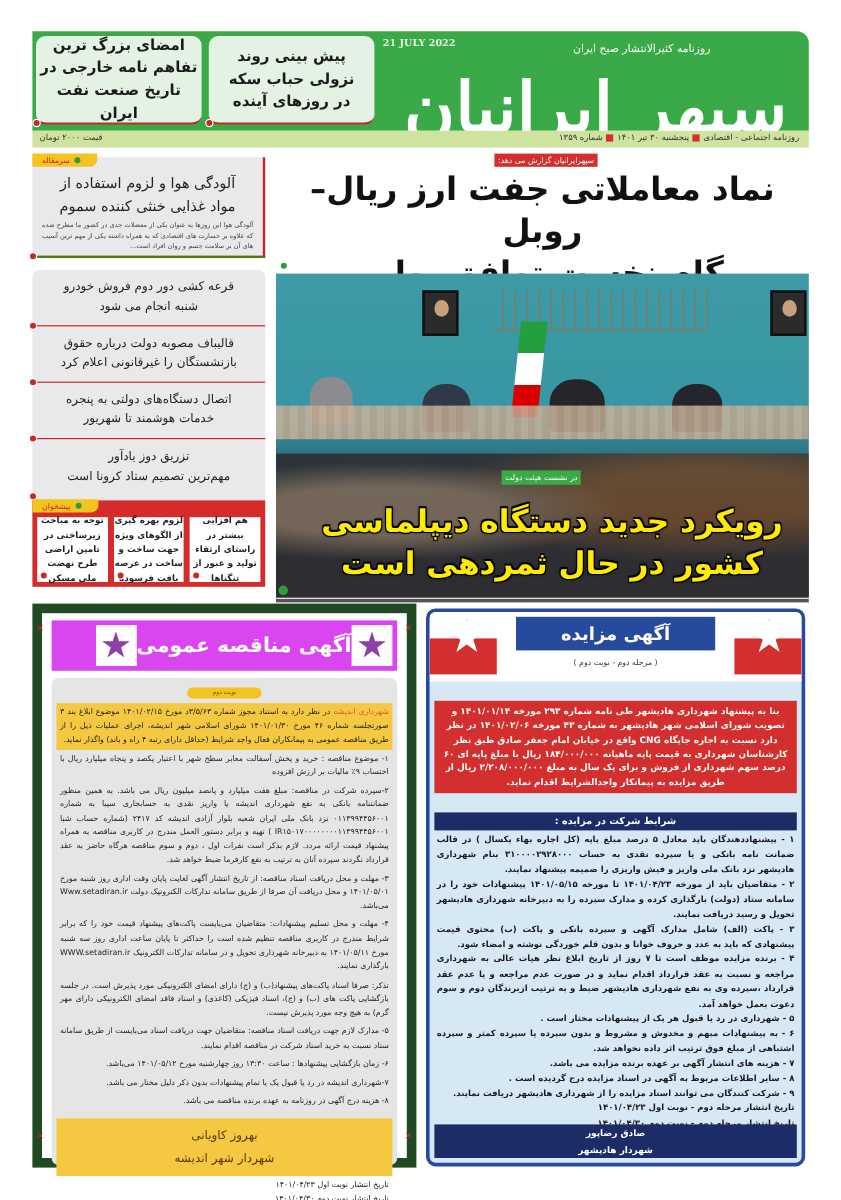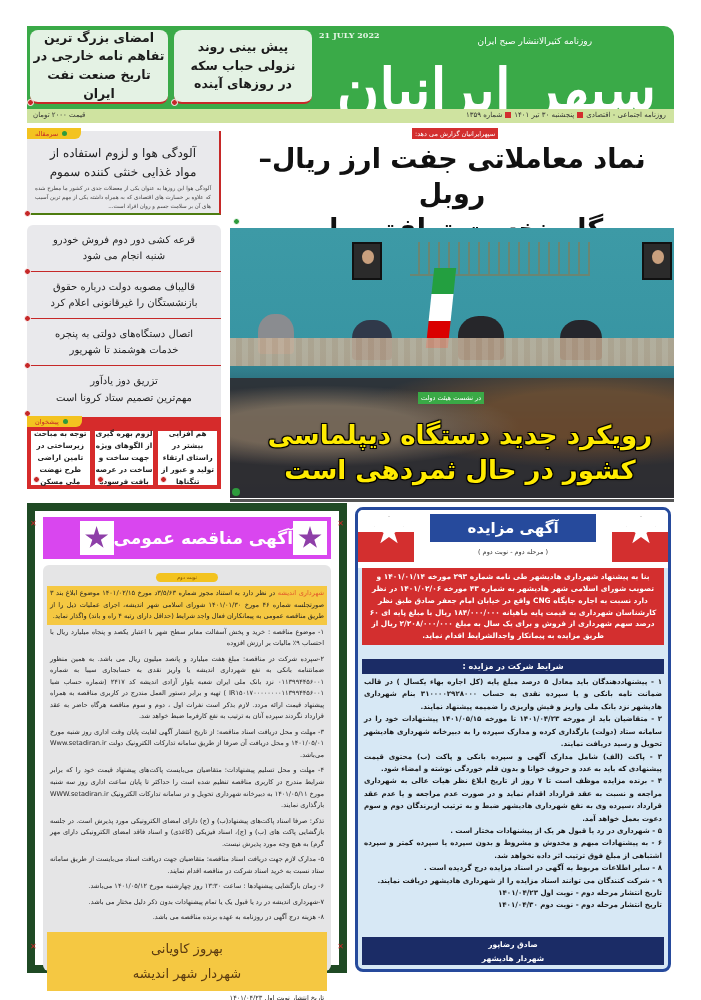--- a/index.html
+++ b/index.html
@@ -67,34 +67,34 @@
   .tender-inner { position: relative; width: 100%; height: 100%; background: #ffffff; padding: 6px 8px; }
   .tender-head { height: 42px; background: #d946ef; display: flex; align-items: center; padding: 0 4px; }
   .tender-head h2 { font-size: 17px; font-weight: bold; color: #fff; }
   .emblem { width: 34px; height: 34px; background: #fff; position: relative; display: flex; align-items: center; justify-content: center; }
   .emblem .star { width: 24px; height: 24px; background: #8e3fa8; clip-path: polygon(50% 0,61% 35%,98% 35%,68% 57%,79% 91%,50% 70%,21% 91%,32% 57%,2% 35%,39% 35%); }
   .tender-body { margin-top: 6px; height: 406px; background: #e5e5e6; border-radius: 6px; padding: 8px 4px 4px 4px; position: relative; }
   .pill { margin: 0 auto 4px auto; width: 62px; height: 9px; border-radius: 5px; background: #f3c320; font-size: 5px; color: #7a4a00; text-align: center; line-height: 9px; }
   .tender-intro { background: #f5c842; padding: 2px 3px; font-size: 6.6px; line-height: 1.75; text-align: justify; color: #222; }
   .tender-intro .hl { color: #e2592b; }
   .tender-text { font-size: 6.6px; line-height: 1.75; text-align: justify; color: #222; padding: 2px 3px; }
-  .tender-sign { margin-top: 6px; background: #f5c842; padding: 5px 0; text-align: center; font-size: 13px; line-height: 1.9; color: #5a3a10; }
+  .tender-sign { margin-top: 6px; background: #f5c842; padding: 5px 0; text-align: center; font-size: 10px; line-height: 1.9; color: #5a3a10; }
   .tender-dates { font-size: 6.6px; line-height: 1.8; padding: 2px 3px; color: #222; }
   .xmark { position: absolute; font-size: 8px; color: #c62828; }
 
   
   .auction { position: absolute; left: 355px; top: 507px; width: 316px; height: 465px; border: 3px solid #264a9c; border-radius: 8px; background: #d7e8f5; overflow: hidden; }
   .auction-head { position: relative; height: 58px; background: #ffffff; }
   .auction-head .redband { position: absolute; top: 22px; width: 56px; height: 30px; background: #d32f2f; }
   .auction-head .rb-r { right: 0; } .auction-head .rb-l { left: 0; }
   .auction-head .emblem-w { position: absolute; top: 6px; width: 34px; height: 34px; }
   .auction-head .emblem-w .star { width: 30px; height: 30px; background: #ffffff; border: 1px solid #111; clip-path: polygon(50% 0,61% 35%,98% 35%,68% 57%,79% 91%,50% 70%,21% 91%,32% 57%,2% 35%,39% 35%); outline: 2px solid #111; }
   .auction-title { position: absolute; left: 72px; top: 4px; width: 166px; height: 28px; background: #264a9c; color: #fff; font-size: 15px; font-weight: bold; display: flex; align-items: center; justify-content: center; }
   .auction-sub { position: absolute; left: 92px; top: 36px; width: 126px; height: 11px; font-size: 6.5px; color: #333; display: flex; align-items: center; justify-content: center; }
-  .auction-red { margin: 0 4px; background: #d32f2f; color: #fff; font-size: 7.4px; font-weight: bold; line-height: 1.6; text-align: center; padding: 3px 4px; }
+  .auction-red { margin: 16px 4px; background: #d32f2f; color: #fff; font-size: 7.4px; font-weight: bold; line-height: 1.6; text-align: center; padding: 3px 4px; }
   .auction-cond-title { margin: 14px 4px 2px 4px; background: #1b2c66; color: #fff; font-size: 8px; font-weight: bold; text-align: center; padding: 3px 0; }
   .auction-text { padding: 0 6px; font-size: 7.1px; font-weight: bold; line-height: 1.75; text-align: justify; color: #1a1a1a; }
   .auction-sign { position: absolute; left: 4px; right: 4px; bottom: 4px; height: 28px; background: #1b2c66; color: #fff; font-size: 7.5px; font-weight: bold; text-align: center; line-height: 1.8; padding-top: 1px; }
 </style>
 </head>
 <body>
 
 <header class="masthead">
   <div class="logo">
     <span class="tagline">روزنامه کثیرالانتشار صبح ایران</span>
@@ -262,20 +262,21 @@
   </div>
   <div class="auction-red">بنا به پیشنهاد شهرداری هادیشهر طی نامه شماره ۲۹۳ مورخه ۱۴۰۱/۰۱/۱۴ و تصویب شورای اسلامی شهر هادیشهر به شماره ۴۳ مورخه ۱۴۰۱/۰۲/۰۶ در نظر دارد نسبت به اجاره جایگاه CNG واقع در خیابان امام جعفر صادق طبق نظر کارشناسان شهرداری به قیمت پایه ماهیانه ۱۸۴/۰۰۰/۰۰۰ ریال با مبلغ پایه ای ۶۰ درصد سهم شهرداری از فروش و برای یک سال به مبلغ ۲/۲۰۸/۰۰۰/۰۰۰ ریال از طریق مزایده به پیمانکار واجدالشرایط اقدام نماید.</div>
   <div class="auction-cond-title">شرایط شرکت در مزایده :</div>
   <div class="auction-text">
     <p>۱ - پیشنهاددهندگان باید معادل ۵ درصد مبلغ پایه (کل اجاره بهاء یکسال ) در قالب ضمانت نامه بانکی و یا سپرده نقدی به حساب ۳۱۰۰۰۰۲۹۲۸۰۰۰ بنام شهرداری هادیشهر نزد بانک ملی واریز و فیش واریزی را ضمیمه پیشنهاد نمایند.</p>
     <p>۲ - متقاضیان باید از مورخه ۱۴۰۱/۰۴/۲۳ تا مورخه ۱۴۰۱/۰۵/۱۵ پیشنهادات خود را در سامانه ستاد (دولت) بارگذاری کرده و مدارک سپرده را به دبیرخانه شهرداری هادیشهر تحویل و رسید دریافت نمایند.</p>
     <p>۳ - پاکت (الف) شامل مدارک آگهی و سپرده بانکی و پاکت (ب) محتوی قیمت پیشنهادی که باید به عدد و حروف خوانا و بدون قلم خوردگی نوشته و امضاء شود.</p>
     <p>۴ - برنده مزایده موظف است تا ۷ روز از تاریخ ابلاغ نظر هیات عالی به شهرداری مراجعه و نسبت به عقد قرارداد اقدام نماید و در صورت عدم مراجعه و یا عدم عقد قرارداد ،سپرده وی به نفع شهرداری هادیشهر ضبط و به ترتیب ازبرندگان دوم و سوم دعوت بعمل خواهد آمد.</p>
     <p>۵ - شهرداری در رد یا قبول هر یک از پیشنهادات مختار است .</p>
     <p>۶ - به پیشنهادات مبهم و مخدوش و مشروط و بدون سپرده یا سپرده کمتر و سپرده اشتباهی از مبلغ فوق ترتیب اثر داده نخواهد شد.</p>
+    <p>۷ - هزینه های انتشار آگهی بر عهده برنده مزایده می باشد.</p>
     <p>۸ - سایر اطلاعات مربوط به آگهی در اسناد مزایده درج گردیده است .</p>
     <p>۹ - شرکت کنندگان می توانند اسناد مزایده را از شهرداری هادیشهر دریافت نمایند.</p>
     <p>تاریخ انتشار مرحله دوم - نوبت اول ۱۴۰۱/۰۴/۲۳</p>
     <p>تاریخ انتشار مرحله دوم - نوبت دوم ۱۴۰۱/۰۴/۳۰</p>
   </div>
   <div class="auction-sign">
     <div>صادق رضاپور</div>
     <div>شهردار هادیشهر</div>
   </div>
 </section>

